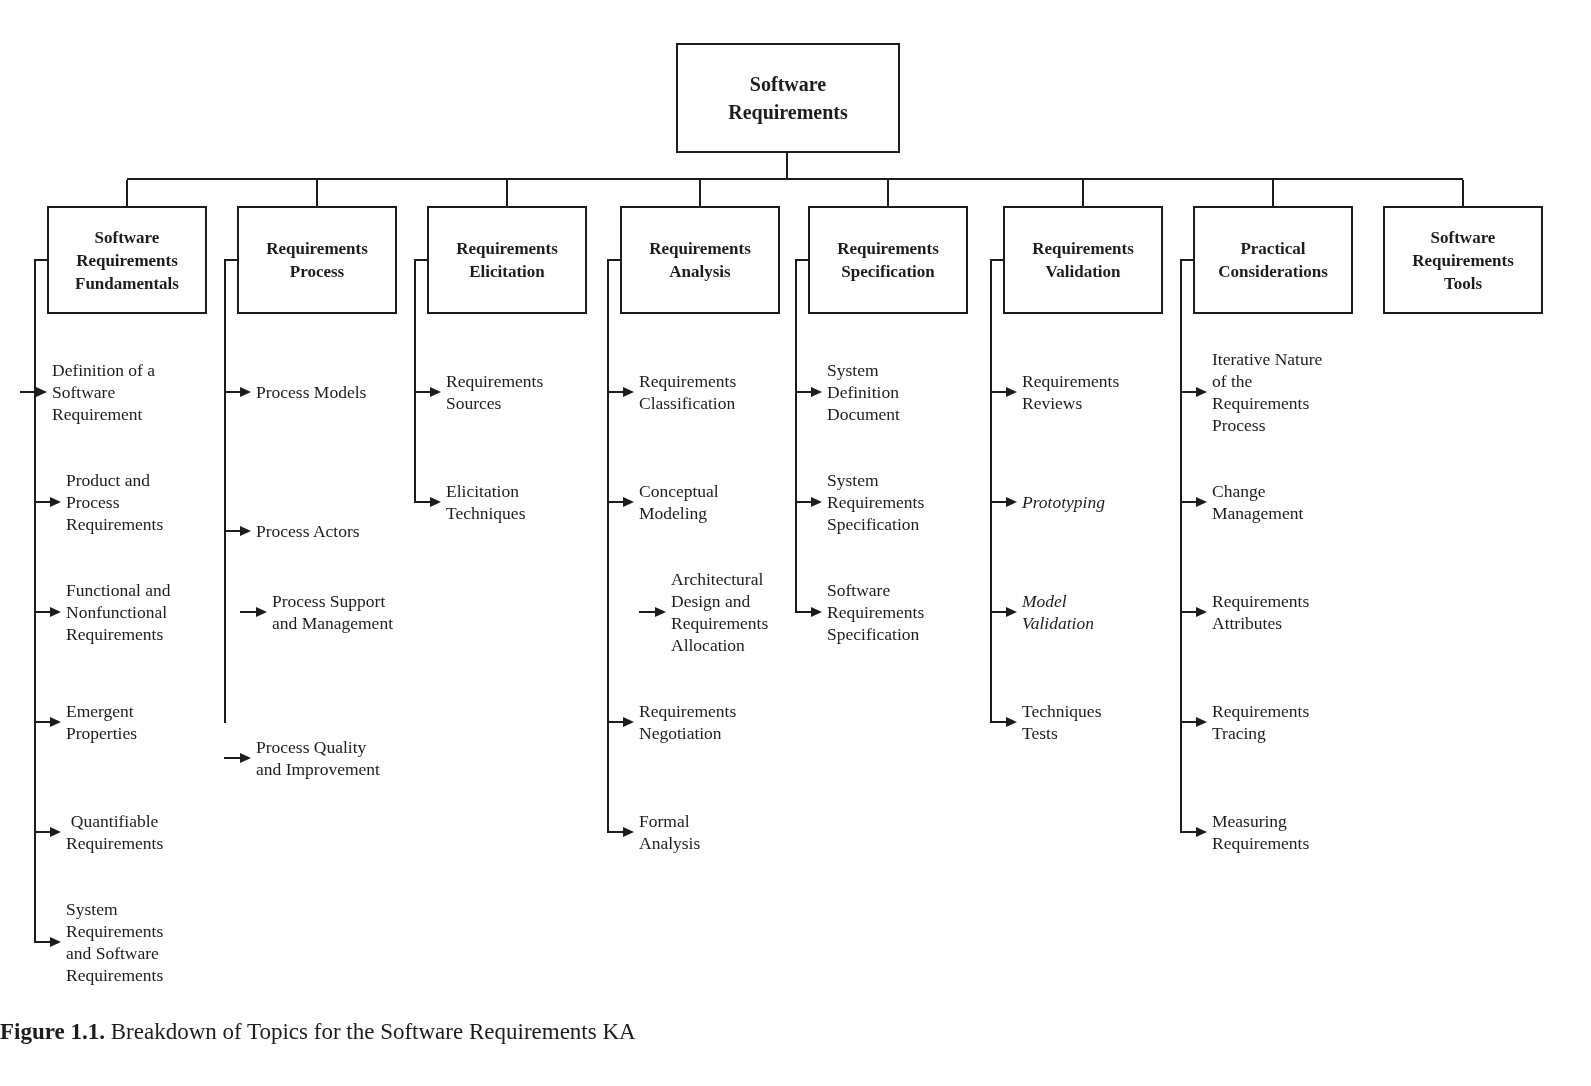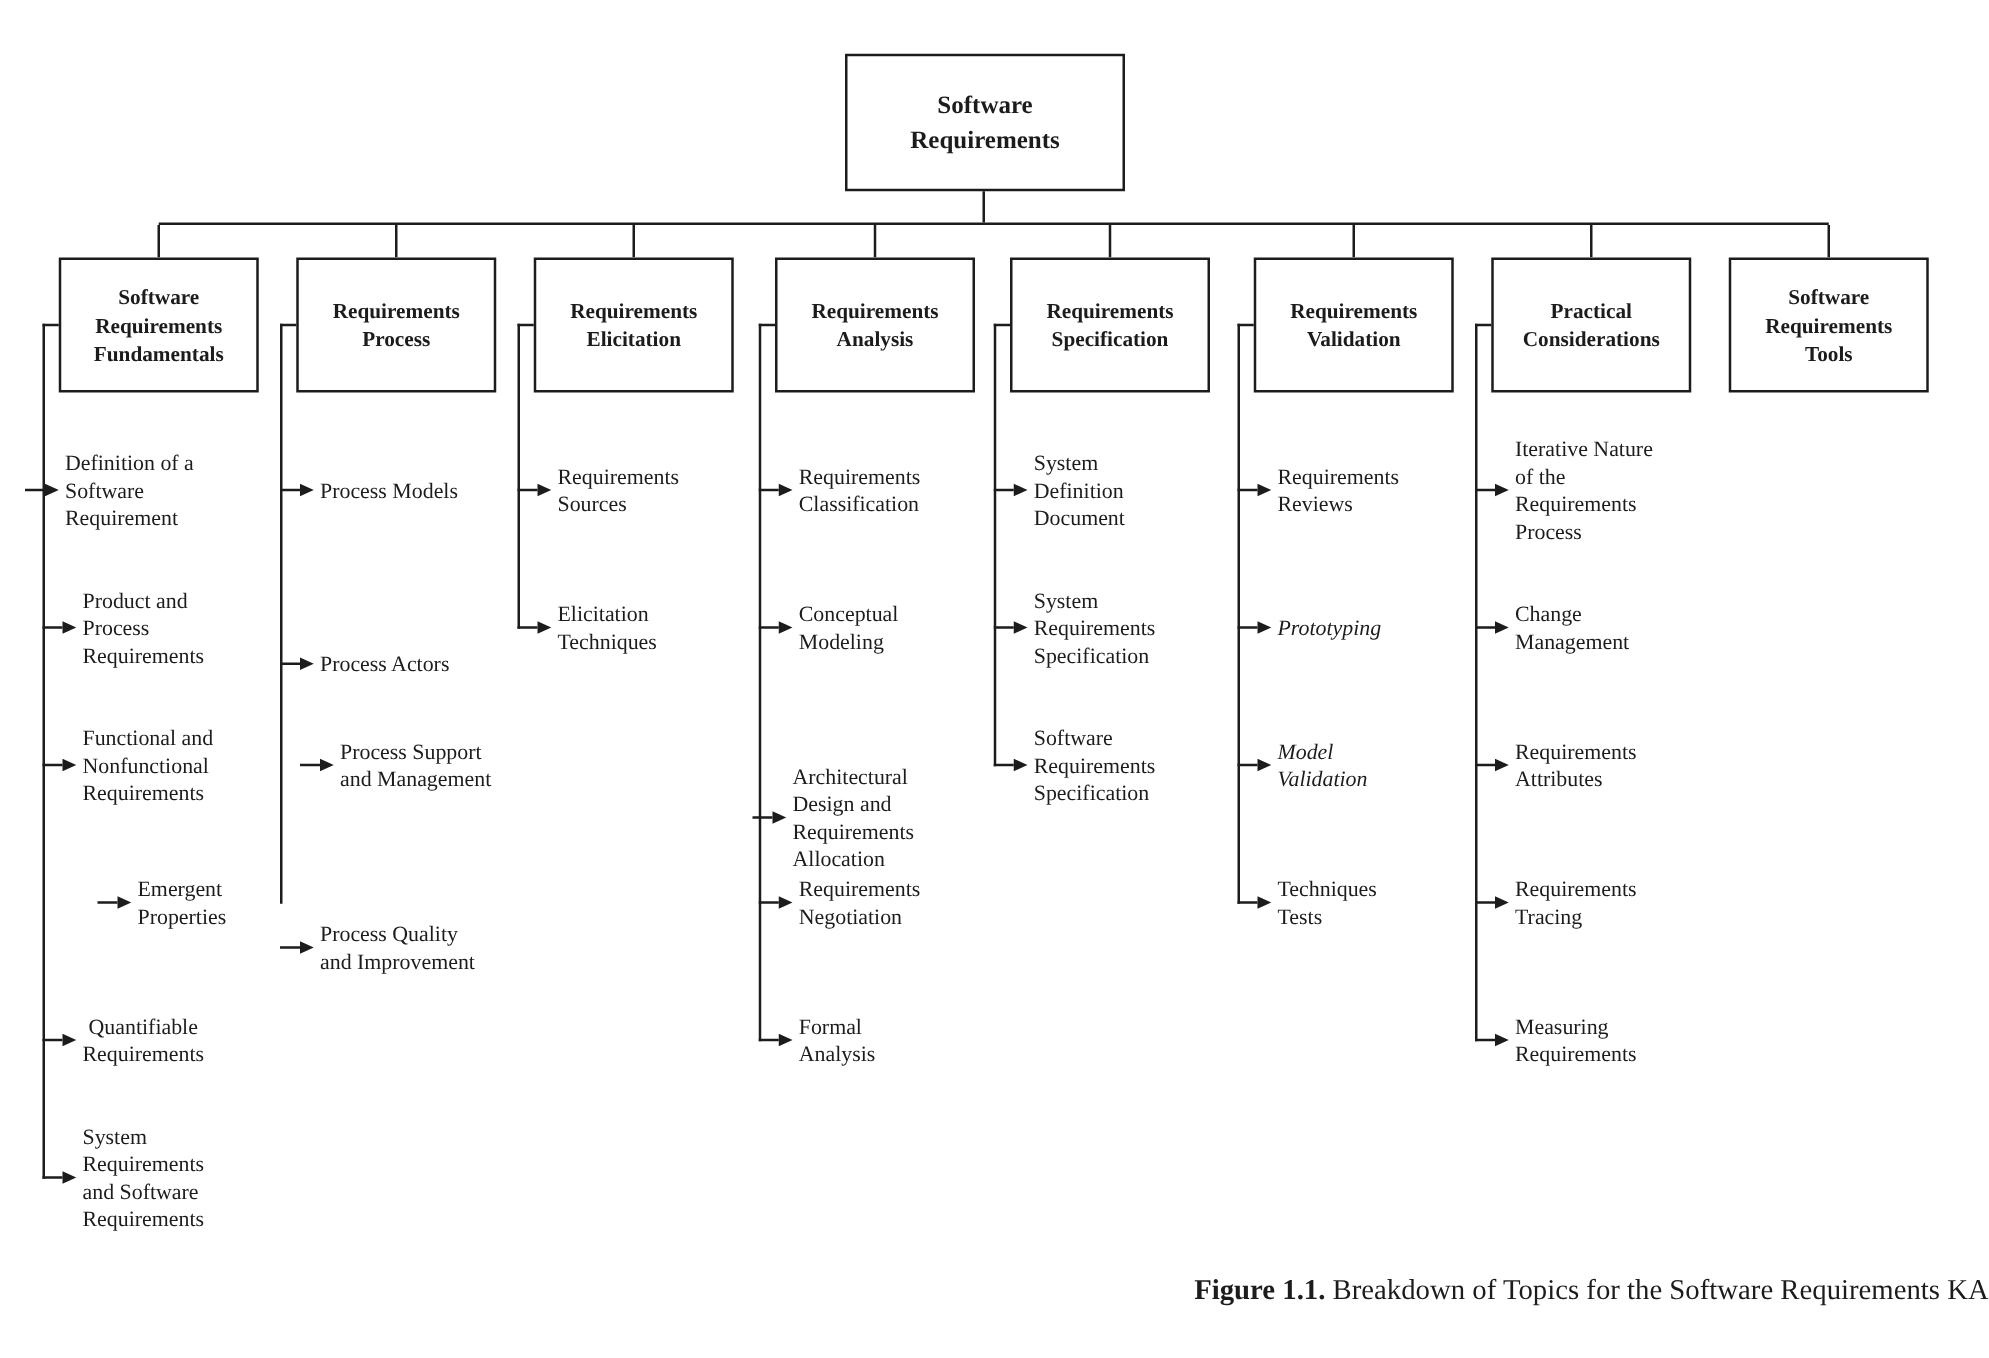--- a/index.html
+++ b/index.html
@@ -46,21 +46,21 @@
   }
   .topic .topic-label {
     margin-left: 5px;
     white-space: pre-line;
     font-size: 17.5px;
     line-height: 22px;
   }
   #caption {
     position: absolute;
     left: 0; right: 0; top: 1019px;
-    text-align: right;
+    text-align: left;
     font-size: 23px;
   }
   #caption .caption-prefix { font-weight: bold; }
 </style>
 </head>
 <body>
 
 <div id="canvas">
 
   <div id="root-box" class="node-box" style="left:676px; top:43px; width:224px; height:110px;">
@@ -93,21 +93,21 @@
 Process
 Requirements</div>
       </div>
       <div class="topic" style="left: 34px; top: 612px;">
         <div class="hline"></div>
         <div class="arrow-head"></div>
         <div class="topic-label">Functional and
 Nonfunctional
 Requirements</div>
       </div>
-      <div class="topic" style="left: 34px; top: 722px; padding-left: 44px;">
+      <div class="topic" style="left: 34px; top: 722px;">
         <div class="hline"></div>
         <div class="arrow-head"></div>
         <div class="topic-label">Emergent
 Properties</div>
       </div>
       <div class="topic" style="left: 34px; top: 832px; text-align: center;">
         <div class="hline"></div>
         <div class="arrow-head"></div>
         <div class="topic-label">Quantifiable
 Requirements</div>
@@ -180,21 +180,21 @@
         <div class="arrow-head"></div>
         <div class="topic-label">Requirements
 Classification</div>
       </div>
       <div class="topic" style="left: 607px; top: 502px;">
         <div class="hline"></div>
         <div class="arrow-head"></div>
         <div class="topic-label">Conceptual
 Modeling</div>
       </div>
-      <div class="topic" style="left: 602px; top: 612px; margin-top: 42px;">
+      <div class="topic" style="left: 639px; top: 612px;">
         <div class="hline"></div>
         <div class="arrow-head"></div>
         <div class="topic-label">Architectural
 Design and
 Requirements
 Allocation</div>
       </div>
       <div class="topic" style="left: 607px; top: 722px;">
         <div class="hline"></div>
         <div class="arrow-head"></div>

